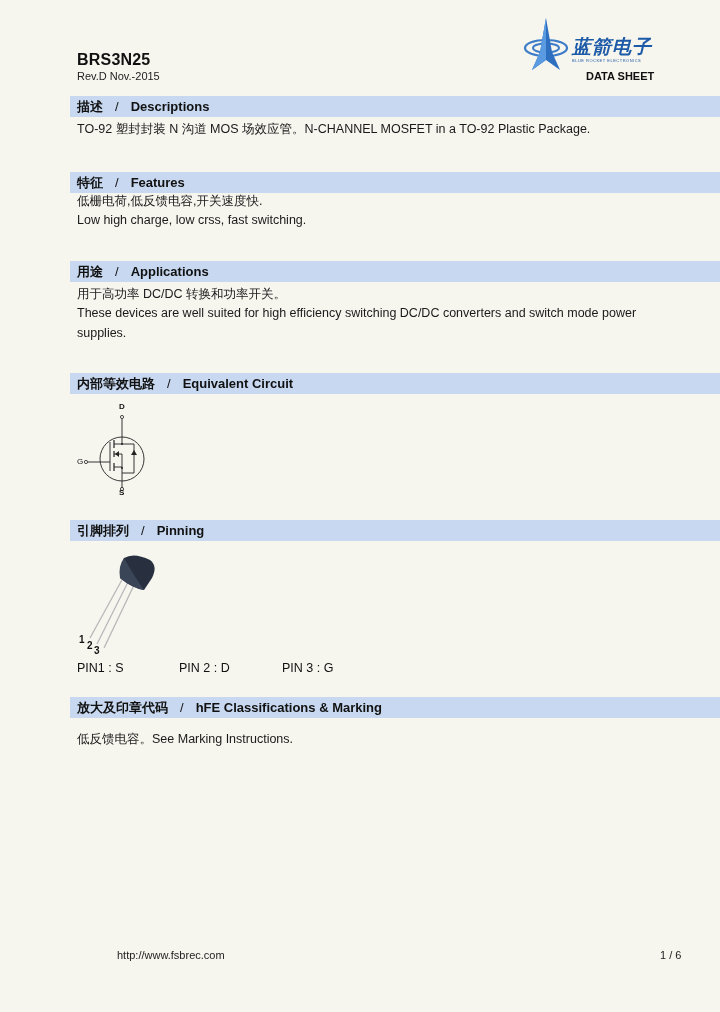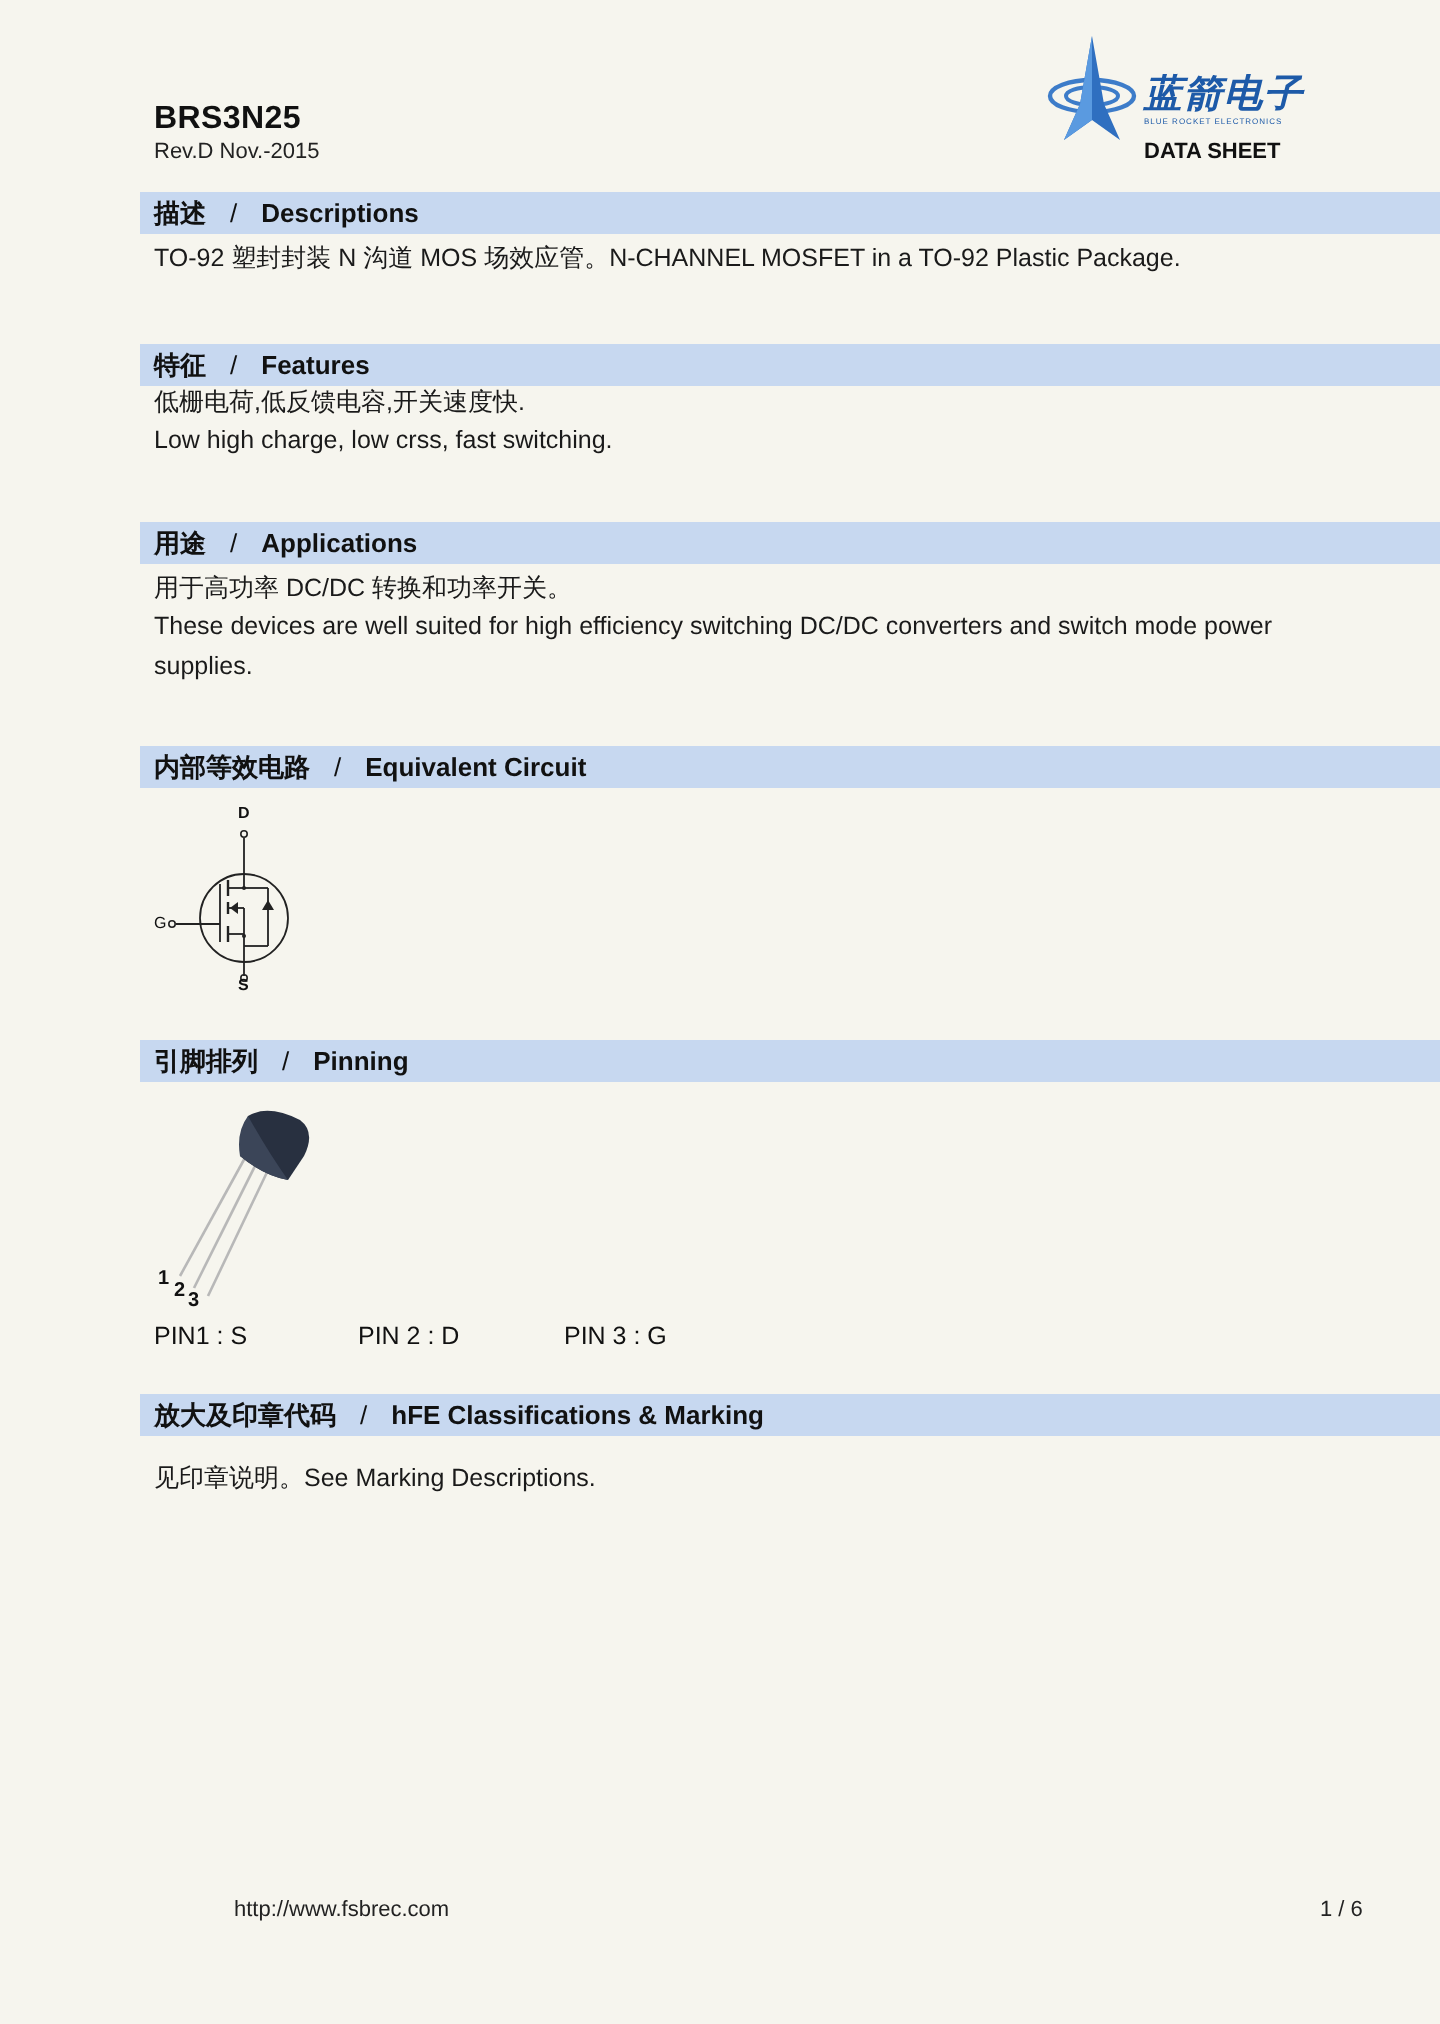--- a/index.html
+++ b/index.html
@@ -4,21 +4,21 @@
 <style>
   * { margin:0; padding:0; box-sizing:border-box; }
   html, body { width:720px; height:1012px; background:#f6f5ee; }
   body { position:relative; font-family:"Liberation Sans", "DejaVu Sans", sans-serif; color:#111; overflow:hidden; }
   .abs { position:absolute; }
   .title { left:77px; top:51px; font-size:16px; font-weight:bold; letter-spacing:0.2px; }
   .rev { left:77px; top:70px; font-size:11px; color:#222; }
   .logo-wrap { left:522px; top:16px; width:140px; height:60px; }
   .logo-cn { left:572px; top:34px; font-size:19px; font-weight:bold; font-style:italic; color:#1d5aa8; letter-spacing:1px; }
   .logo-en { left:572px; top:58px; font-size:4px; color:#1d5aa8; letter-spacing:0.5px; }
-  .datasheet { left:572px; top:70px; font-size:11px; font-weight:bold; color:#111; }
+  .datasheet { left:586px; top:70px; font-size:11px; font-weight:bold; color:#111; }
   .band { left:70px; width:665px; height:21px; background:#c7d8f0; font-size:13px; font-weight:bold; padding-left:7px; line-height:21px; }
   .band .sep { display:inline-block; margin:0 12px; font-weight:normal; }
   .txt { left:77px; font-size:12.5px; color:#1a1a1a; white-space:nowrap; }
   .pins span { position:absolute; white-space:nowrap; font-size:12.5px; }
   .footer { font-size:11px; color:#222;margin-left:40px; }
 </style>
 </head>
 <body>
 
 <div class="abs title">BRS3N25</div>
@@ -104,16 +104,16 @@
 </div>
 <div class="abs pins" style="left:0;top:661px;width:680px;height:16px;">
   <span style="left:77px;">PIN1 : S</span>
   <span style="left:179px;">PIN 2 : D</span>
   <span style="left:282px;">PIN 3 : G</span>
 </div>
 
 <div class="abs band" style="top:697px;">
   <span>放大及印章代码</span><span class="sep">/</span><span>hFE Classifications &amp; Marking</span>
 </div>
-<div class="abs txt" style="top:731px;">见印章说明。See Marking Descriptions.</div>
+<div class="abs txt" style="top:731px;">低反馈电容。See Marking Instructions.</div>
 
 <a class="abs footer" style="left:77px;top:949px;text-decoration:none;color:#222;">http://www.fsbrec.com</a>
 <div class="abs footer" style="left:620px;top:949px;">1 / 6</div>
 
 </body></html>

